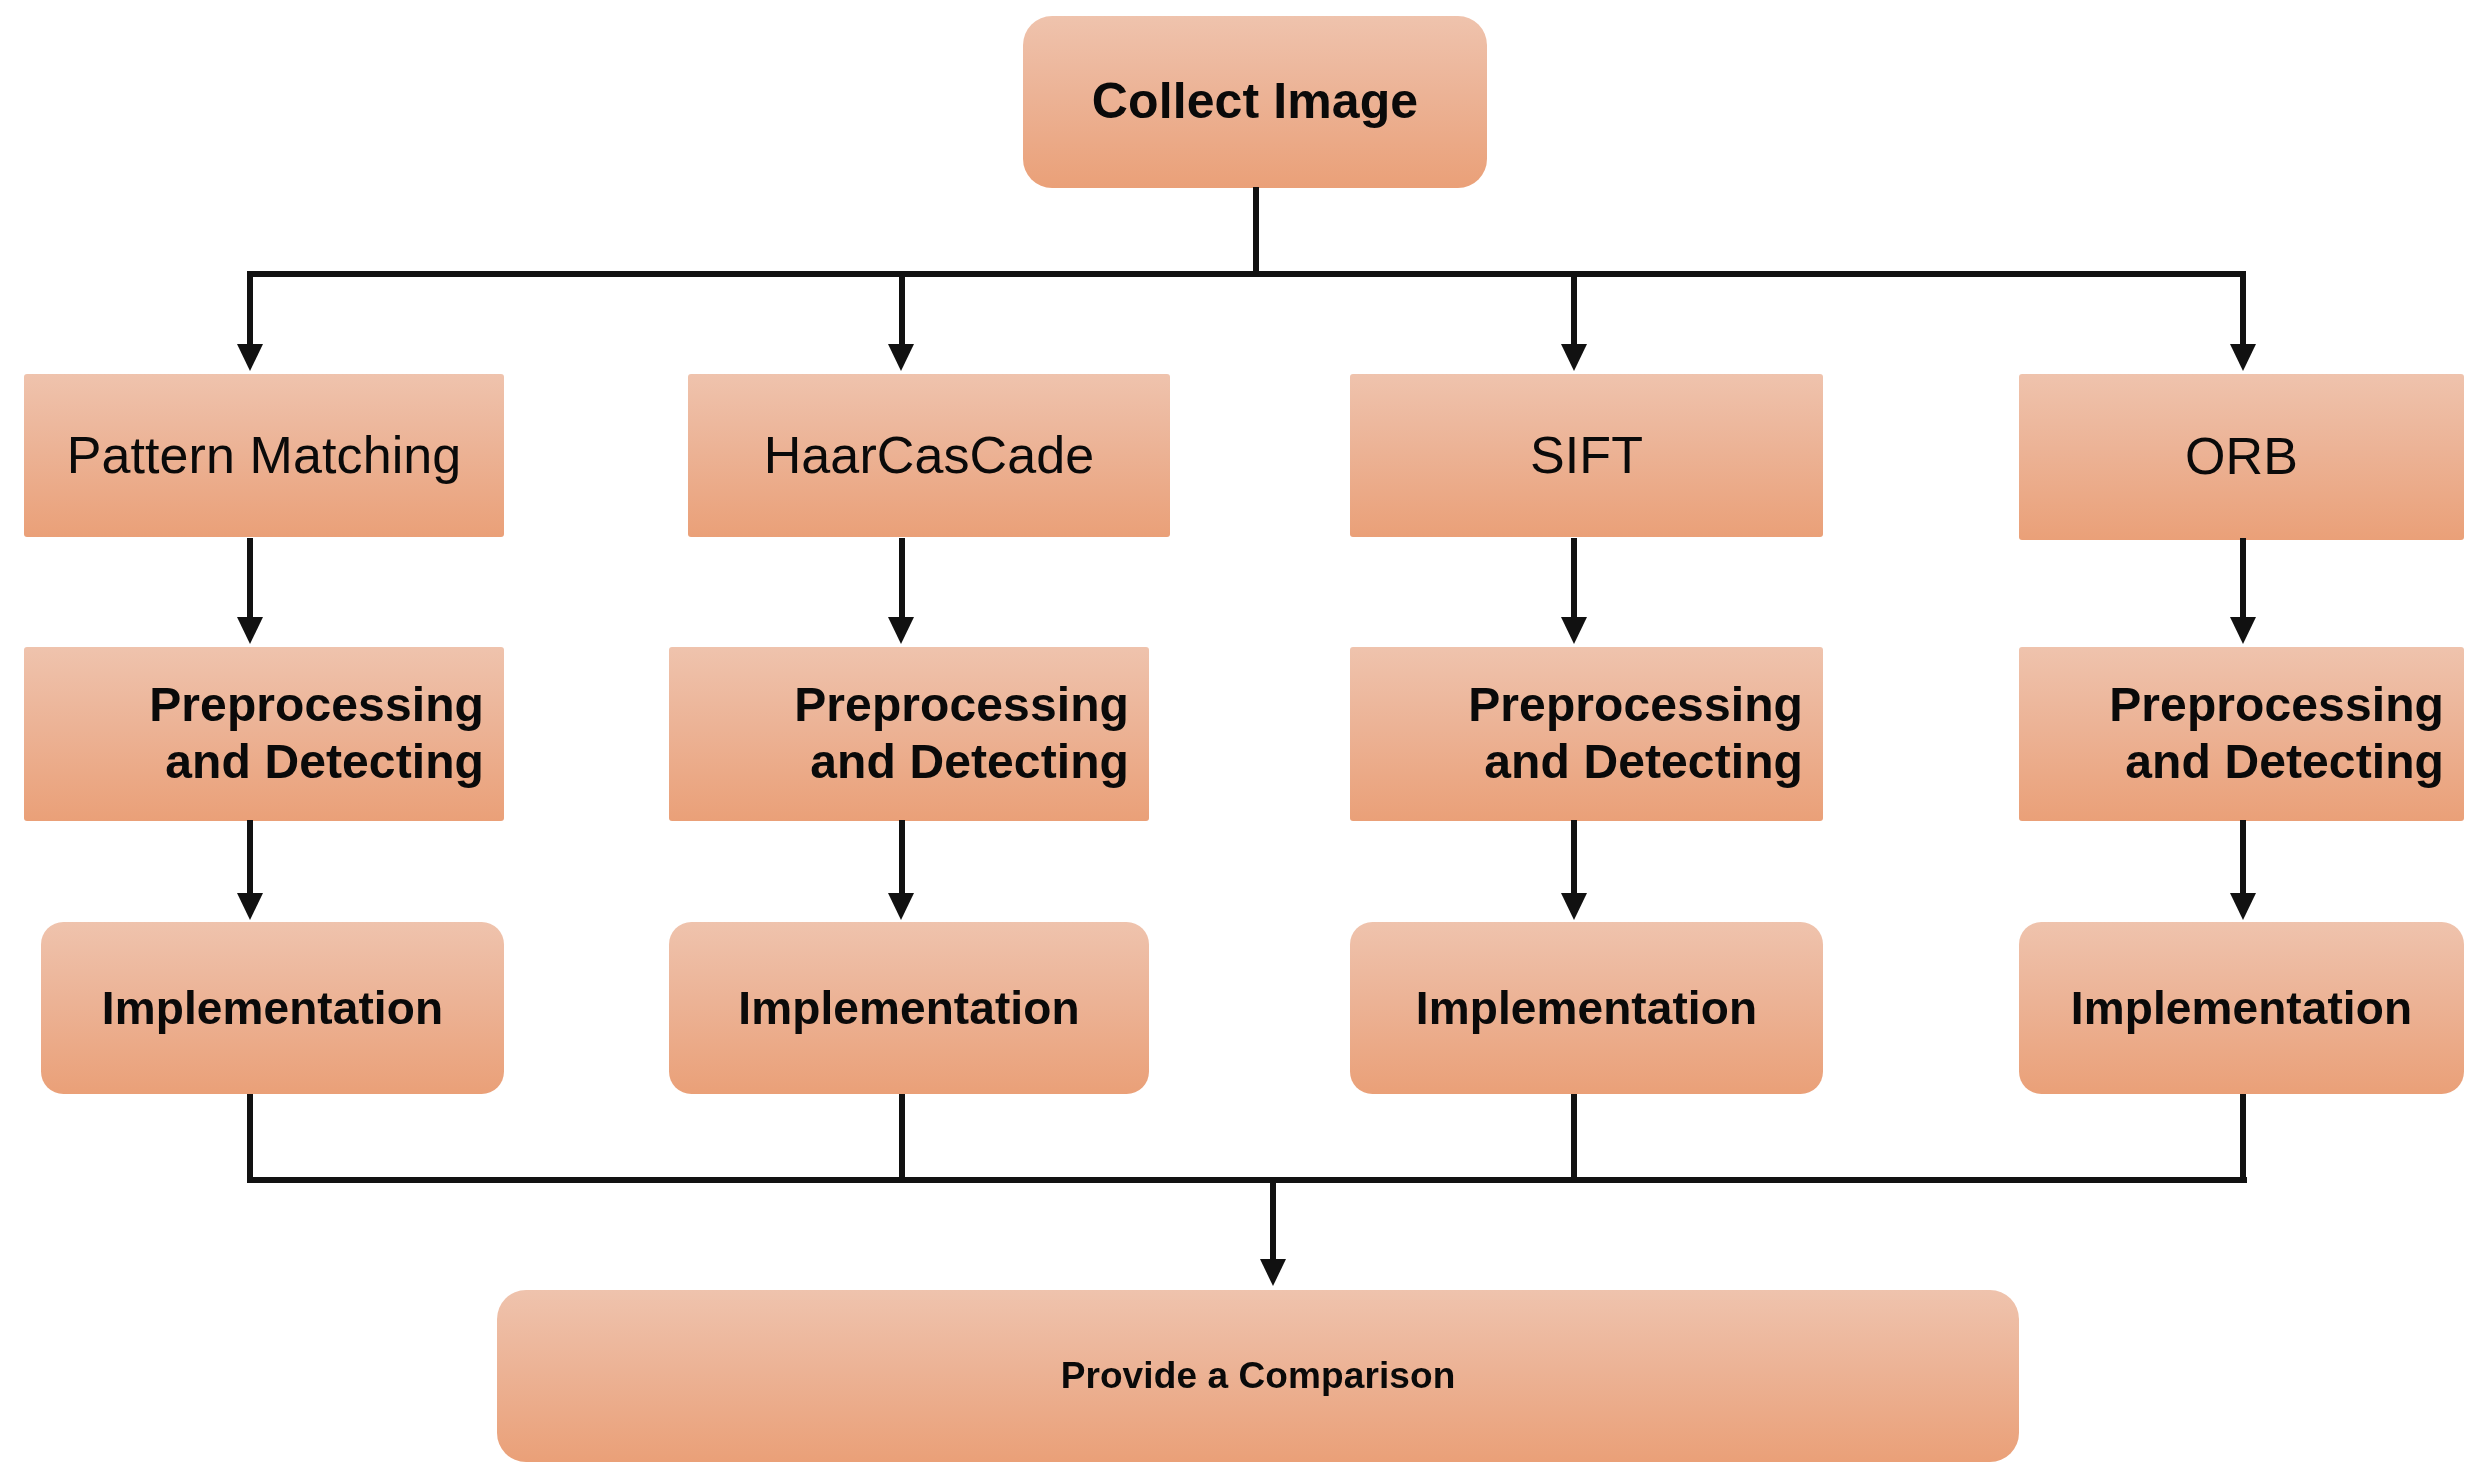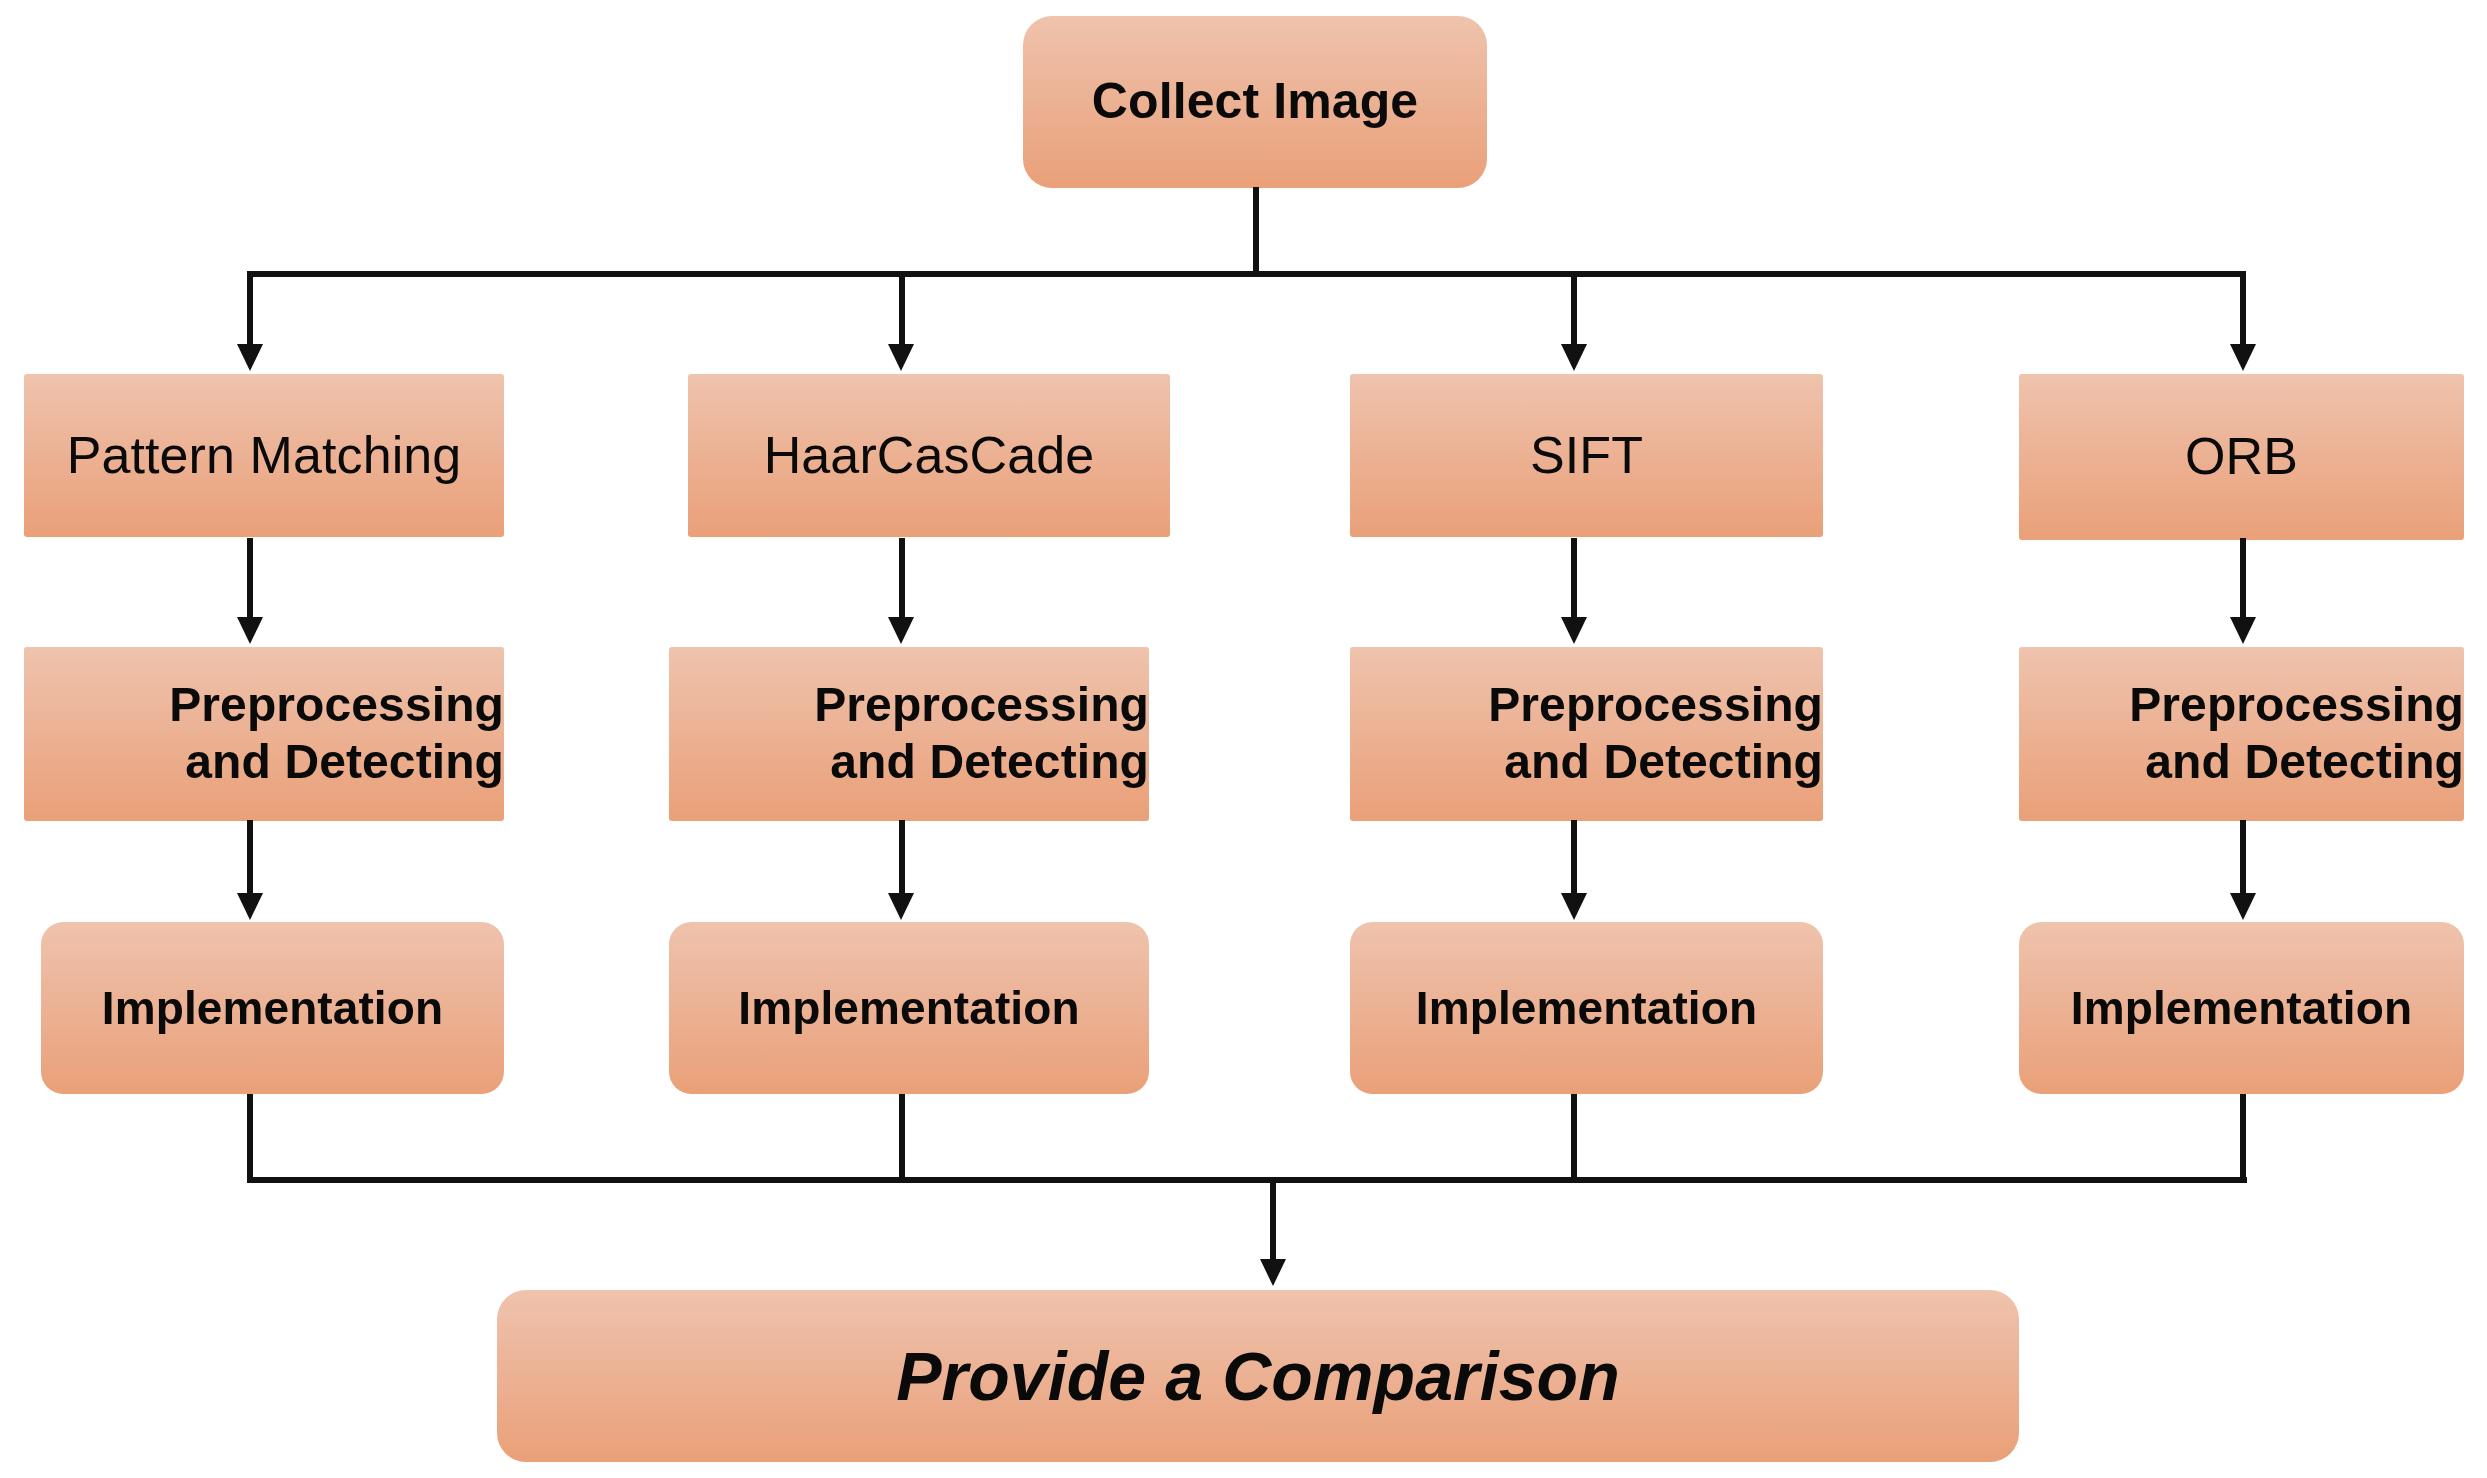--- a/index.html
+++ b/index.html
@@ -31,30 +31,30 @@
     line-height: 1.18;
     letter-spacing: 0.1px;
     user-select: none;
   }
   .node.small-radius { border-radius: 22.4px; }
   .node.big { border-radius: 29px; }
 
   .node-label {
     display: block;
     width: 100%;
-    padding: 0 0;
+    padding: 0 20px;
     box-sizing: border-box;
     white-space: pre-line;
   }
 
   .t-method   { font-size: 52px; font-weight: 400; }
   .t-pre      { font-size: 48px; font-weight: 700; text-align: right; }
   .t-impl     { font-size: 46px; font-weight: 700; }
   .t-top      { font-size: 50px; font-weight: 700; }
-  .t-bottom   { font-size: 68px; font-weight: 700; font-style: italic; }
+  .t-bottom   { font-size: 37px; font-weight: 700; }
 
   
   .vline {
     position: absolute;
     width: 6px;
     background: #111111;
   }
   .hline {
     position: absolute;
     height: 6px;

